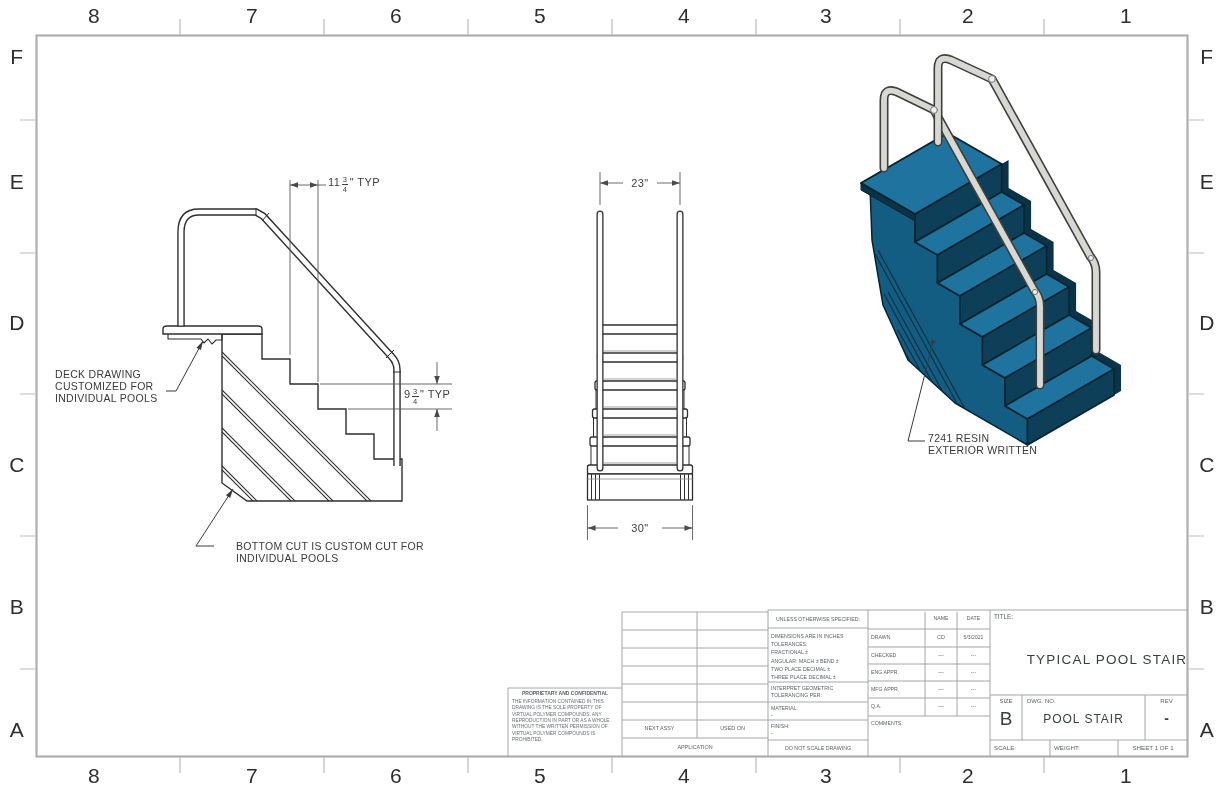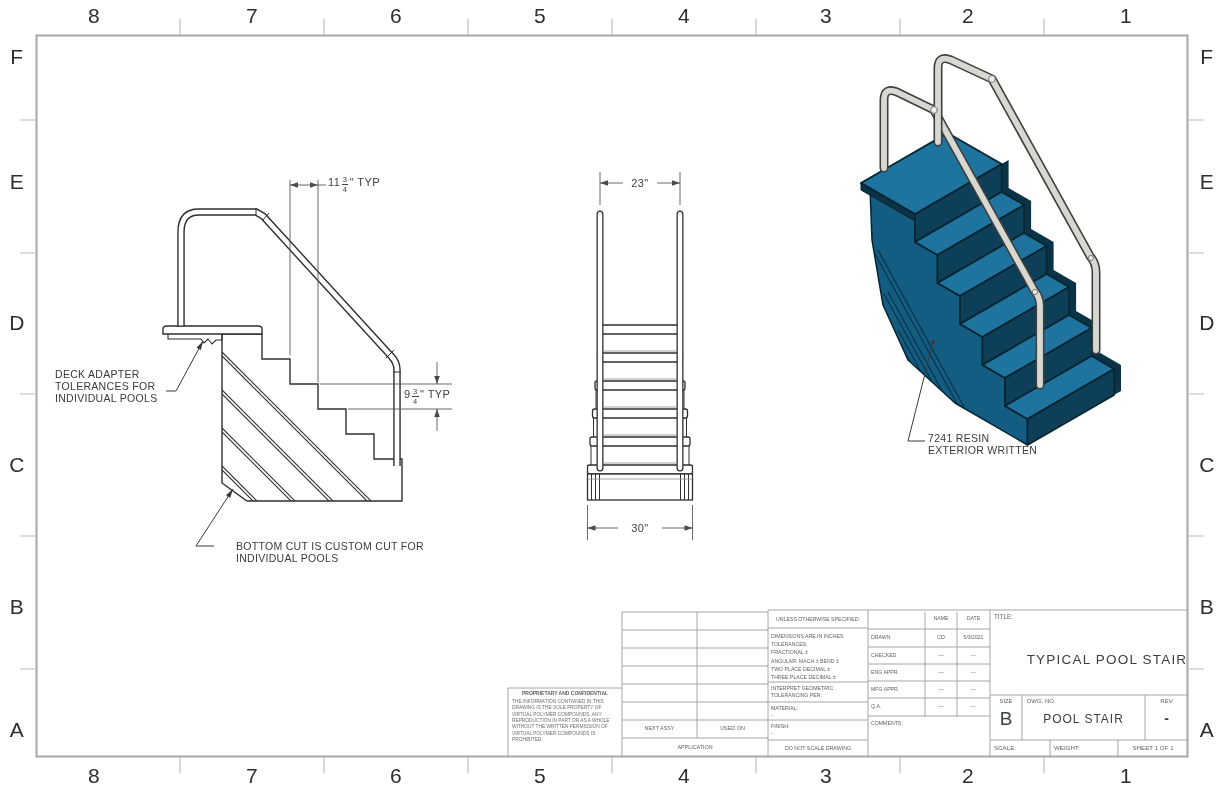--- a/index.html
+++ b/index.html
@@ -188,22 +188,22 @@
   <div class="zl" style="left:17px;top:607px">B</div>
   <div class="zl" style="left:17px;top:730px">A</div>
   <div class="zl" style="left:1207px;top:57px">F</div>
   <div class="zl" style="left:1207px;top:182px">E</div>
   <div class="zl" style="left:1207px;top:323px">D</div>
   <div class="zl" style="left:1207px;top:465px">C</div>
   <div class="zl" style="left:1207px;top:607px">B</div>
   <div class="zl" style="left:1207px;top:730px">A</div>
 
   <div class="ann" style="left:55px;top:368px">
-    <div>DECK ADAPTER</div>
-    <div>TOLERANCES FOR</div>
+    <div>DECK DRAWING</div>
+    <div>CUSTOMIZED FOR</div>
     <div>INDIVIDUAL POOLS</div>
   </div>
   <div class="ann" style="left:236px;top:540px">
     <div>BOTTOM CUT IS CUSTOM CUT FOR</div>
     <div>INDIVIDUAL POOLS</div>
   </div>
   <div class="ann" style="left:928px;top:432px">
     <div>7241 RESIN</div>
     <div>EXTERIOR WRITTEN</div>
   </div>

